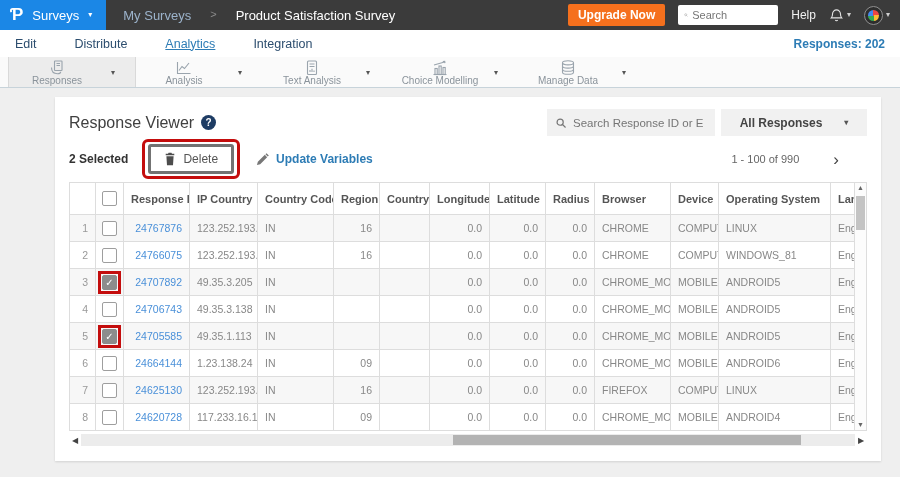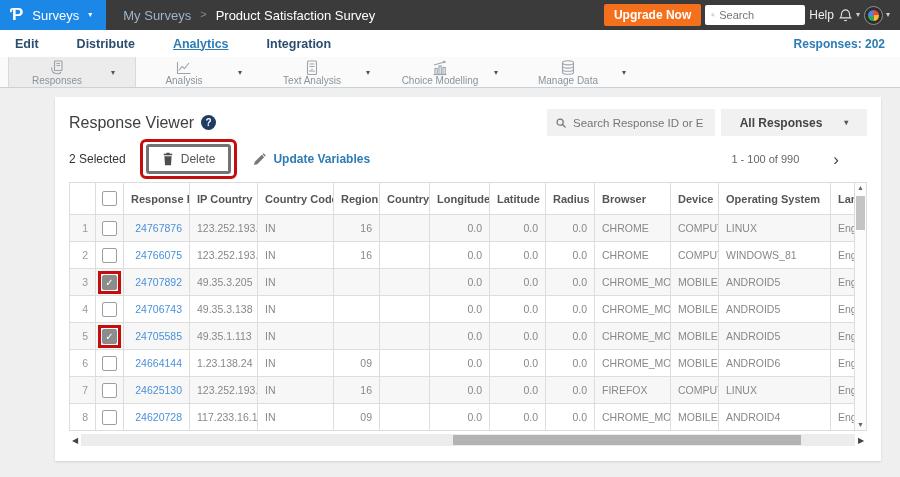--- a/index.html
+++ b/index.html
@@ -5,39 +5,39 @@
   * { margin:0; padding:0; box-sizing:border-box; }
   html,body { width:900px; height:477px; overflow:hidden; background:#efefef;
               font-family:"Liberation Sans", sans-serif; }
 
   
   .topbar { height:30px; background:#3b3b3b; display:flex; align-items:center; color:#fff; }
   .logo-area { background:#1b87e6; height:30px; display:flex; align-items:center; gap:9px; padding:0 14px 0 10px; cursor:pointer; }
   .logo { font-size:17px; font-weight:bold; color:#fff; }
   .product { font-size:13px; color:#fff; }
   .caret { font-size:8px; color:inherit; line-height:1; }
-  .crumbs { display:flex; align-items:flex-start; gap:9px; margin-left:17px; font-size:13px; }
+  .crumbs { display:flex; align-items:flex-start; gap:19px; margin-left:17px; font-size:13px; }
   .crumb-parent { color:#9cb3cb; cursor:pointer; }
   .crumb-sep { color:#8a8a8a; font-size:11px; }
   .crumb-title { color:#fff; }
-  .topbar-right { margin-left:auto; display:flex; align-items:center; gap:4px; padding-right:10px; }
+  .topbar-right { margin-left:auto; display:flex; align-items:center; gap:13px; padding-right:10px; }
   .upgrade { background:#f5701d; color:#fff; font-size:12px; font-weight:bold; border:none;
              padding:4px 10px; border-radius:2px; cursor:pointer; font-family:inherit; }
   .hsearch { background:#fff; border-radius:2px; height:20px; width:100px; display:flex; align-items:center; gap:4px; padding:0 6px; }
   .hsearch input { border:none; outline:none; width:80px; font-size:11px; color:#444; font-family:inherit; background:transparent; }
   .help { font-size:12px; color:#f0f0f0; cursor:pointer; }
   .iconbtn { display:flex; align-items:center; gap:3px; cursor:pointer; color:#cfcfcf; }
   .avatar { width:19px; height:19px; border-radius:50%; background:#2e2e2e; border:1.5px solid #8f8f8f;
             display:flex; align-items:center; justify-content:center; }
   .avatar .pie { width:11px; height:11px; border-radius:50%;
             background:conic-gradient(#e44 0 25%, #fb3 25% 50%, #3a5 50% 75%, #48e 75% 100%); }
 
   
   .nav { height:27px; background:#fff; display:flex; align-items:center; gap:38px; padding:0 15px; }
-  .nav-item { font-size:12.5px; font-weight:bold; color:#2c4d6e; cursor:pointer; }
+  .nav-item { font-size:12.5px; font-weight:normal; color:#2c4d6e; cursor:pointer; }
   .nav-item.on { color:#2d7cb5; text-decoration:underline; }
   .resp-badge { margin-left:auto; font-size:12px; font-weight:bold; color:#2d7cb5; cursor:pointer; }
 
   
   .toolbar { height:31px; background:#fafafa; border-bottom:1px solid #c7d3da; display:flex; padding-left:8px; }
   .tb-item { width:128px; display:flex; align-items:center; cursor:pointer; }
   .tb-item.on { background:#ececec; border-left:1px solid #d9d9d9; border-right:1px solid #d9d9d9; }
   .tb-main { width:96px; display:flex; flex-direction:column; align-items:center; justify-content:center; gap:0; }
   .tb-ic svg { display:block; }
   .tb-label { font-size:10px; color:#8a939b; line-height:1; margin-top:-1px; }
@@ -50,21 +50,21 @@
   .v-title { font-size:16px; color:#404040; }
   .help-circle { width:15px; height:15px; border-radius:50%; background:#1e3c64; color:#fff; font-size:10px;
                  font-weight:bold; display:flex; align-items:center; justify-content:center; margin-left:7px; cursor:pointer; }
   .v-search { margin-left:auto; background:#f1f1f1; height:27px; width:168px; display:flex; align-items:center; gap:6px; padding:0 8px; }
   .v-search input { border:none; outline:none; background:transparent; font-size:11.5px; color:#555; width:130px; font-family:inherit; }
   .v-filter { background:#f1f1f1; height:27px; width:146px; margin-left:6px; display:flex; align-items:center;
               justify-content:center; gap:22px; font-size:12px; font-weight:bold; color:#444; cursor:pointer; }
   .v-filter .caret { color:#555; }
 
   .action-row { display:flex; align-items:center; height:46px; }
-  .sel-count { font-size:12px; font-weight:normal; color:#333; }
+  .sel-count { font-size:12px; font-weight:bold; color:#333; }
   .red-box { border:3px solid #c40d0d; border-radius:6px; padding:2px 3px; margin-left:14px; display:inline-flex; }
   .del-btn { background:#fff; border:3px solid #737373; border-radius:3px; display:flex; align-items:center; gap:7px;
              padding:5px 13px; font-size:12px; color:#555; cursor:pointer; font-family:inherit; }
   .upd { display:flex; align-items:center; gap:7px; margin-left:16px; cursor:pointer; }
   .upd-label { font-size:12px; font-weight:bold; color:#2d7cb5; }
   .pag { margin-left:auto; font-size:11px; color:#666; }
   .pag-next { font-size:17px; color:#444; margin:0 28px 0 34px; cursor:pointer; line-height:1; }
 
   
   .table-zone { display:flex; }

